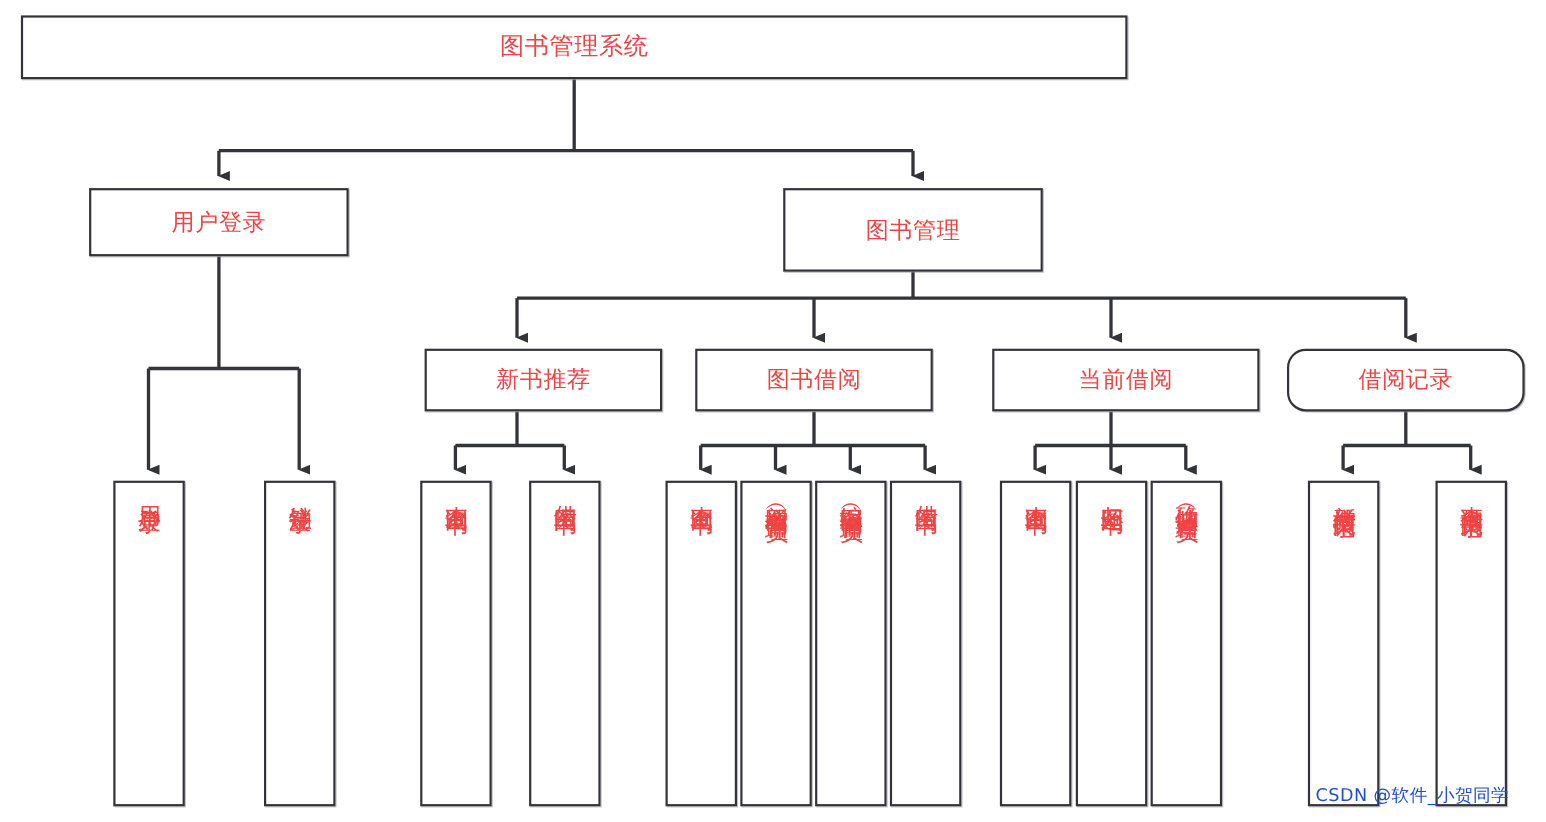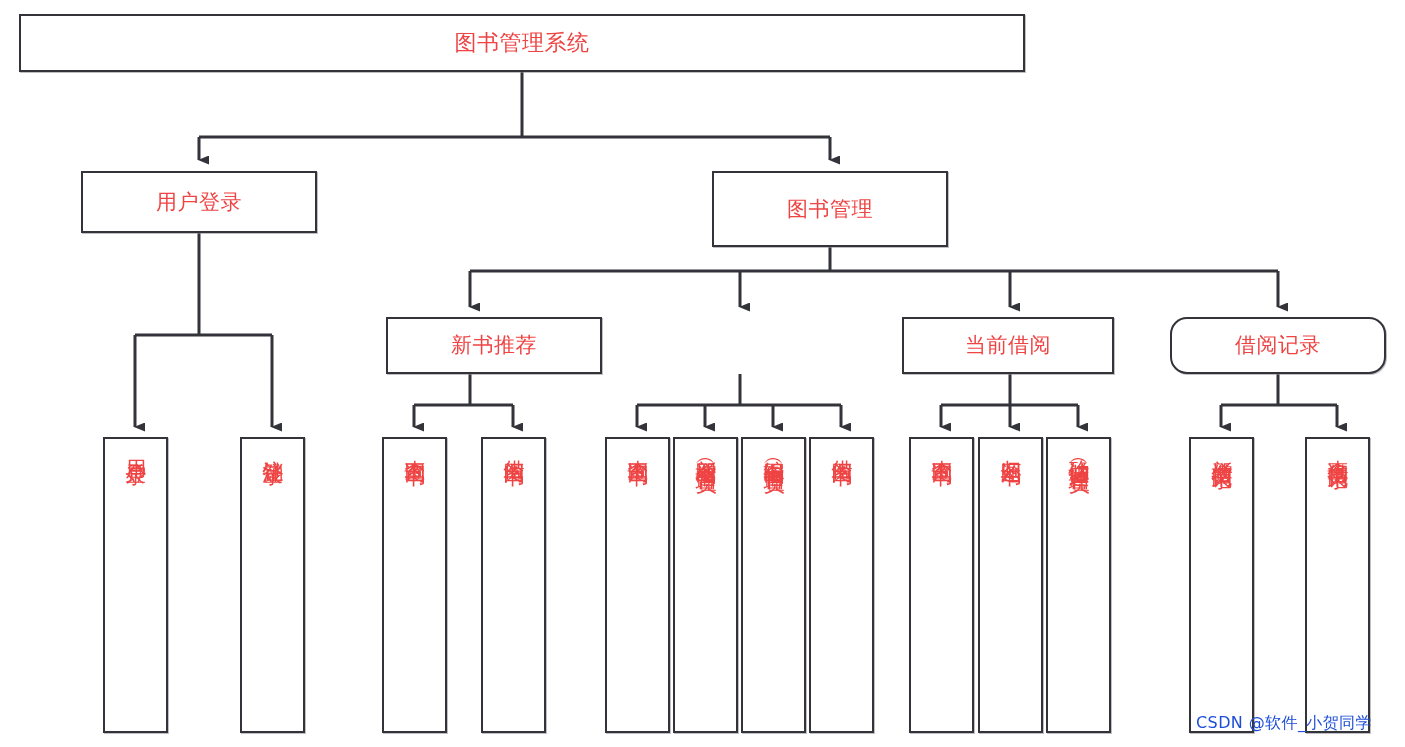--- a/index.html
+++ b/index.html
@@ -132,21 +132,24 @@
   <div class="node-box horizontal" style="left:81px; top:171px; width:236px; height:62px;">
     <span class="node-label">用户登录</span>
   </div>
   <div class="node-box horizontal" style="left:712px; top:171px; width:236px; height:76px;">
     <span class="node-label">图书管理</span>
   </div>
 
   <div class="node-box horizontal" style="left:362px; top:317px; width:216px; height:57px;margin-left:24px;">
     <span class="node-label">新书推荐</span>
   </div>
-  <div class="node-box horizontal" style="left:902px; top:317px; width:212px; height:57px;">
+  <div class="node-box horizontal" style="left:632px; top:317px; width:216px; height:57px;">
+    <span class="node-label">图书借阅</span>
+  </div>
+  <div class="node-box horizontal" style="left:902px; top:317px; width:243px; height:57px;">
     <span class="node-label">当前借阅</span>
   </div>
   <div class="node-box horizontal" style="left:1170px; top:317px; width:216px; height:57px;border-radius:17px;">
     <span class="node-label">借阅记录</span>
   </div>
 
   <div class="node-box vertical" style="left:103px; top:437px; width:65px; height:296px;">
     <span class="node-label">用户登录</span>
   </div>
   <div class="node-box vertical" style="left:240px; top:437px; width:65px; height:296px;">

